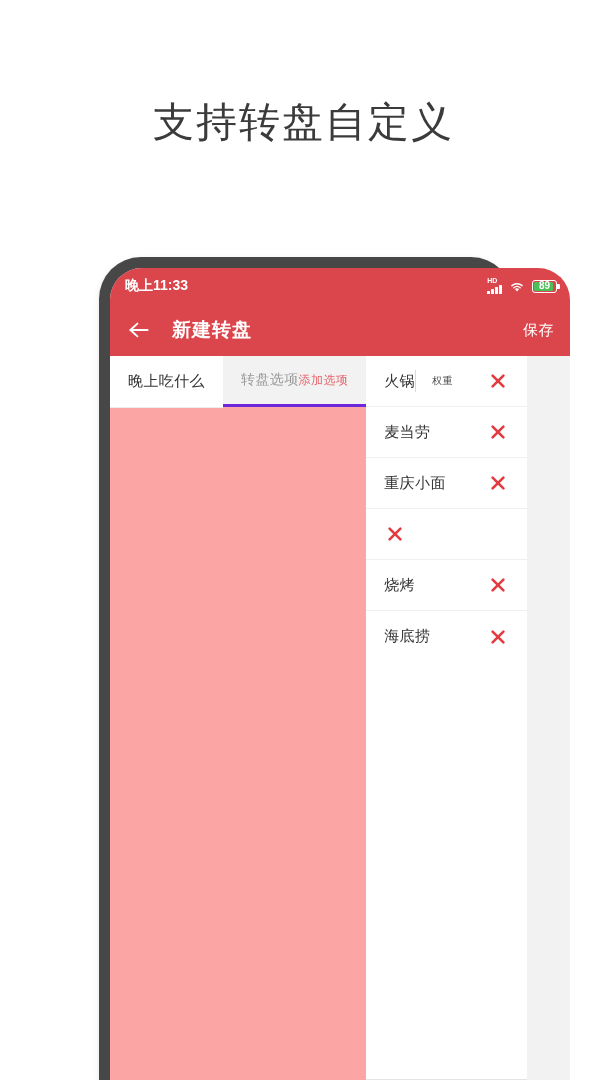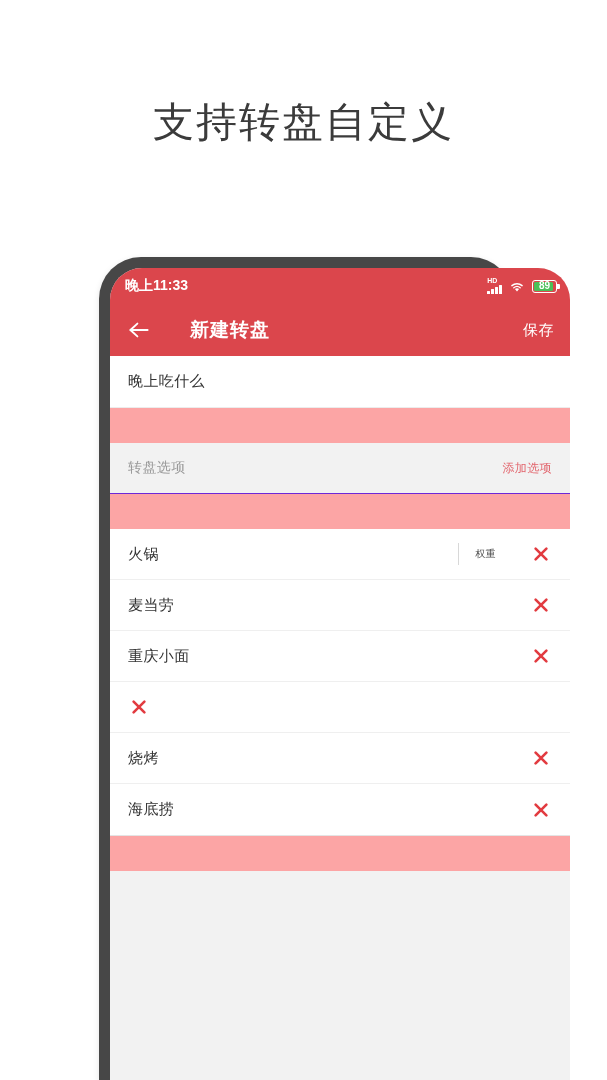--- a/index.html
+++ b/index.html
@@ -165,42 +165,41 @@
     width: 30px;
     height: 30px;
     display: flex;
     align-items: center;
     justify-content: center;
     cursor: pointer;
   }
   .appbar-title {
     font-size: 19px;
     font-weight: 600;
-    margin-left: 36px;
+    margin-left: 18px;
     letter-spacing: 1px;
     white-space: nowrap;
     text-align: center;
   }
   .appbar-action {
     margin-left: auto;
     font-size: 15px;
     font-weight: 400;
     letter-spacing: 0.5px;
     cursor: pointer;
     white-space: nowrap;
   }
 
   
   .content {
     flex: 1 1 auto;
     background: #fca5a5;
     display: flex;
-    flex-direction: column;
+    flex-direction: row;
     overflow: hidden;
-    gap: 35px;
   }
   .title-field {
     background: #ffffff;
     height: 52px;
     flex: 0 0 52px;
     display: flex;
     align-items: center;
     padding: 0 18px;
     box-sizing: border-box;
     border-bottom: 1px solid #ececec;
@@ -213,21 +212,21 @@
   }
   .section-head {
     background: #f2f2f2;
     height: 51px;
     flex: 0 0 51px;
     display: flex;
     align-items: center;
     justify-content: space-between;
     padding: 0 18px;
     box-sizing: border-box;
-    border-bottom: 1px solid #6d28d9;
+    border-bottom: 3px solid #6d28d9;
   }
   .section-head .label {
     font-size: 14px;
     color: #9a9a9a;
     letter-spacing: 0.4px;
     white-space: nowrap;
   }
   .section-head .link {
     font-size: 12px;
     color: #e2636b;

